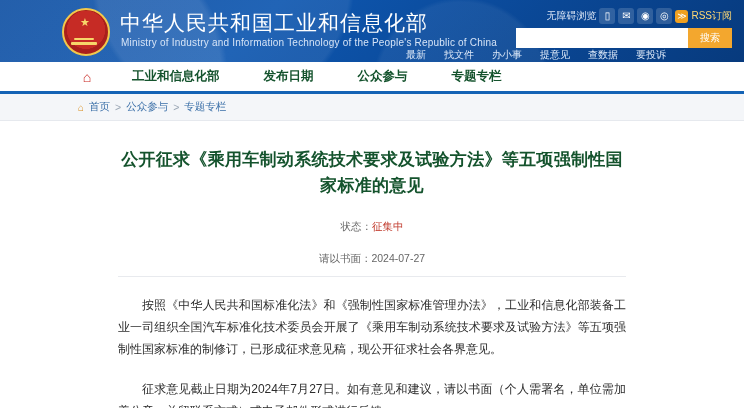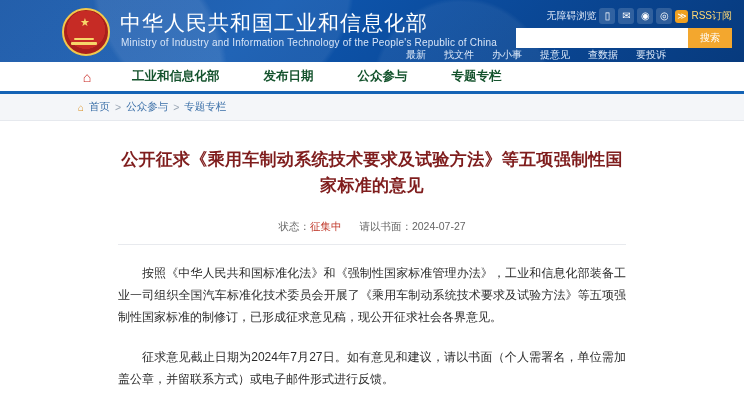--- a/index.html
+++ b/index.html
@@ -229,33 +229,34 @@
   
   .content {
     background: #ffffff;
     padding: 26px 118px 0 118px;
     box-sizing: border-box;
   }
   .article-title {
     text-align: center;
     font-size: 17px;
     font-weight: bold;
-    color: #7f1d1d;
+    color: #14532d;
     line-height: 1.5;
     letter-spacing: .3px;
   }
   .meta {
     margin-top: 22px;
     text-align: center;
     font-size: 10.5px;
     color: #666;
     display: flex;
     justify-content: center;
     gap: 18px;
     flex-wrap: nowrap;
+    flex-direction: column;
   }
   .meta .hl { color: #c0392b; }
   .rule {
     margin-top: 10px;
     border-top: 1px solid #e8eaee;
   }
   .para {
     margin-top: 17px;
     font-size: 12px;
     line-height: 1.85;

